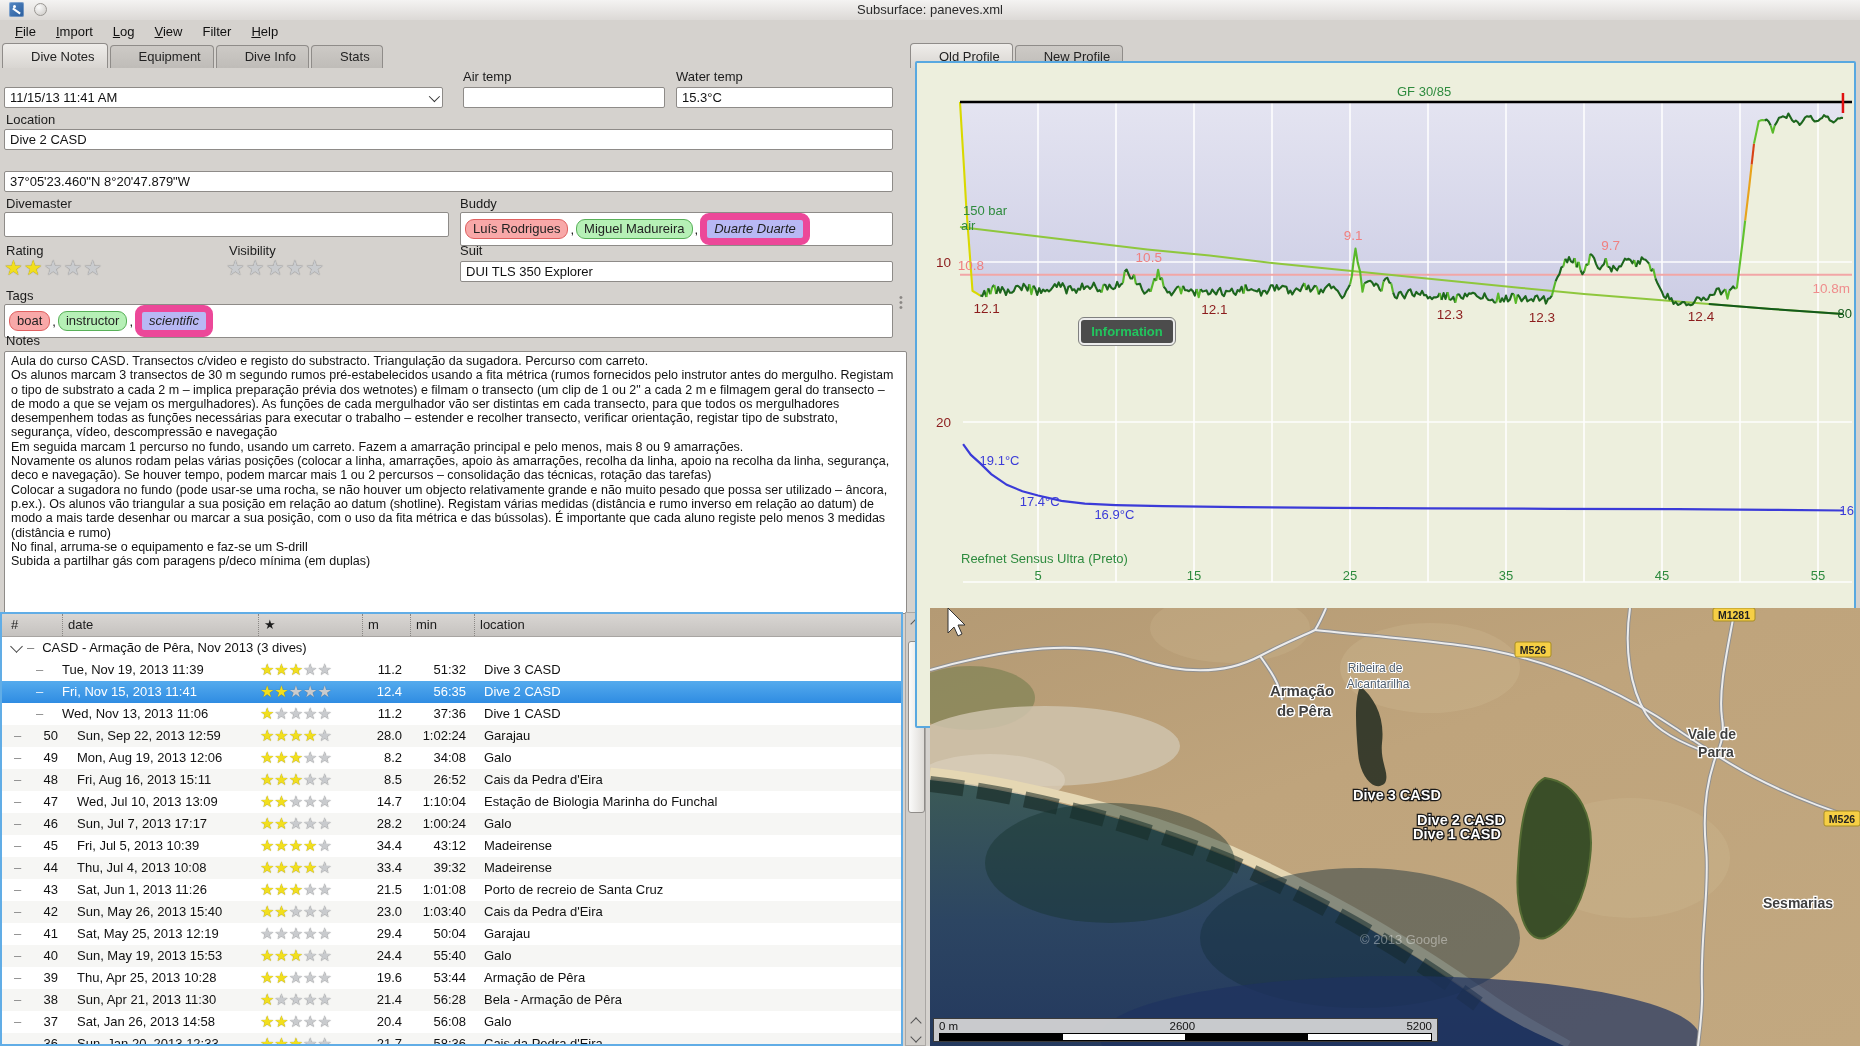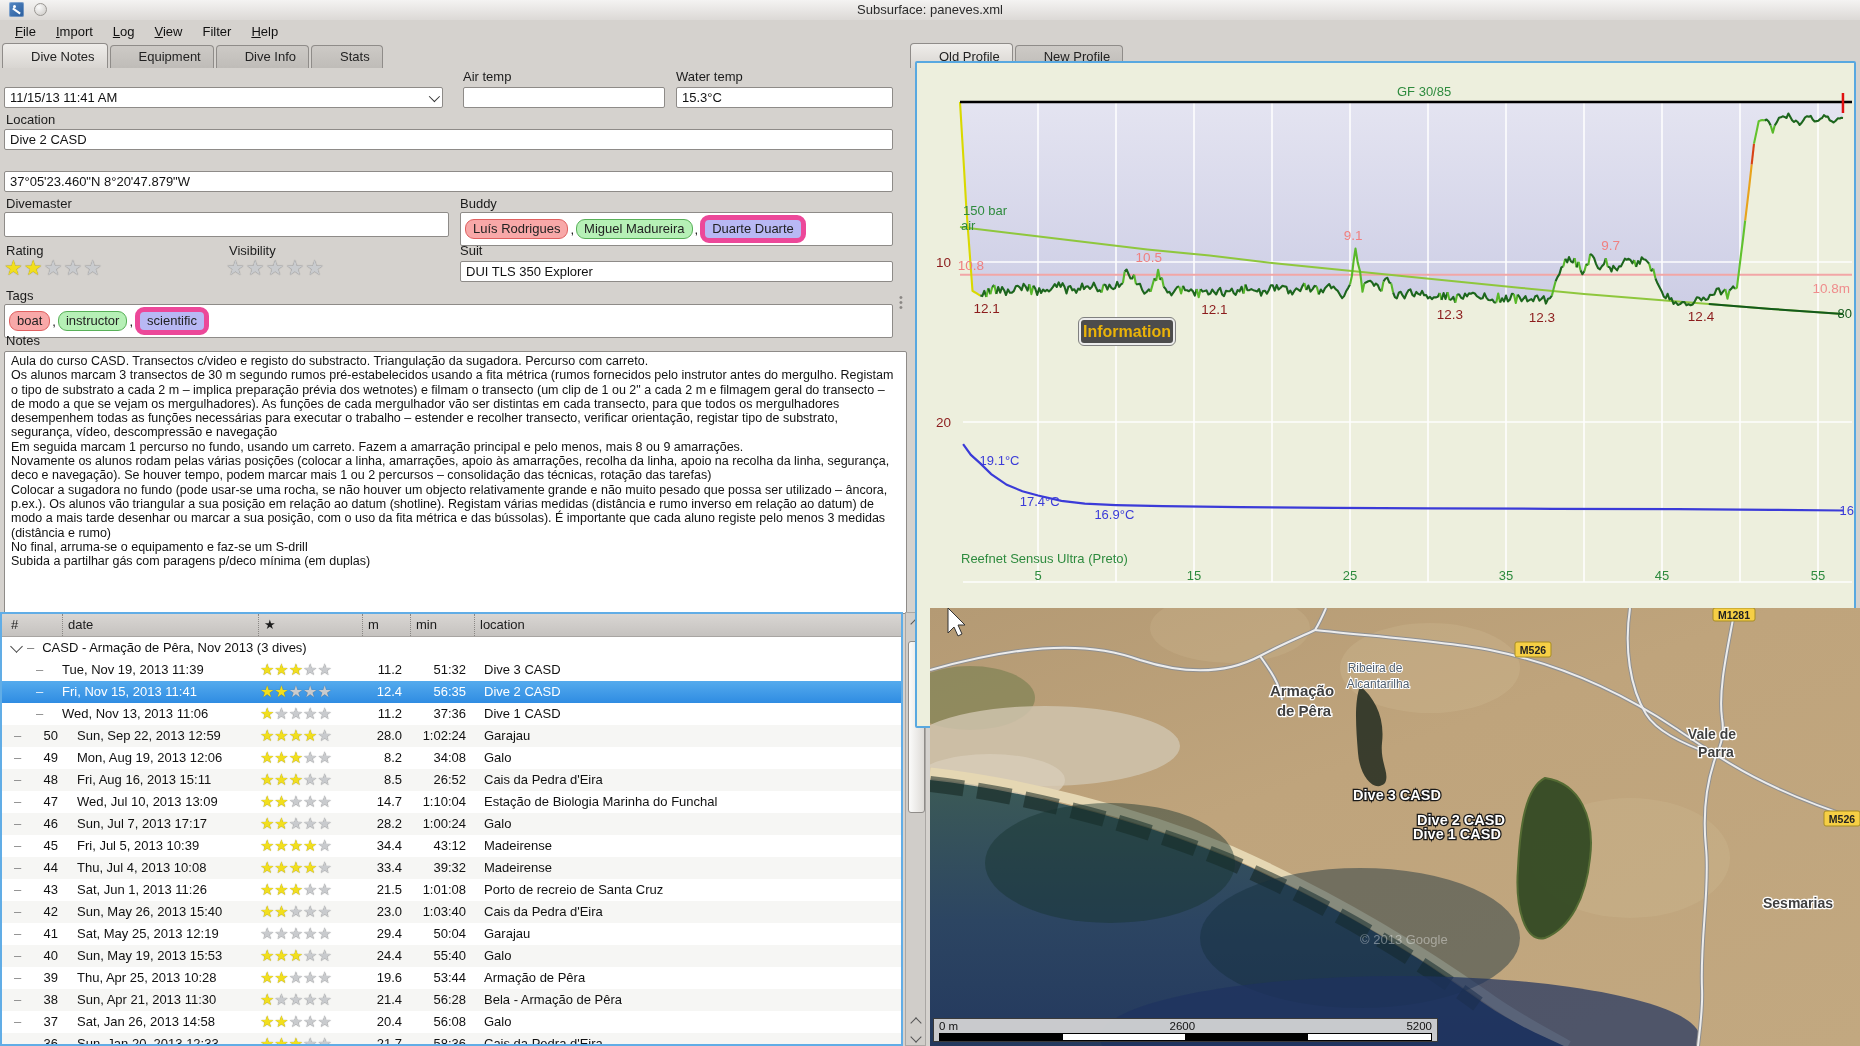--- a/index.html
+++ b/index.html
@@ -30,21 +30,21 @@
     font-family:"Liberation Sans","DejaVu Sans",sans-serif;font-size:13px;color:#111;
     padding:1px 5px;margin:0;box-sizing:border-box;height:21px;}
   input.tb{outline:none;}
   .combo{display:flex;align-items:center;}
   .combo .chev{margin-left:auto;width:7px;height:7px;border-right:1.6px solid #333;border-bottom:1.6px solid #333;
     transform:rotate(45deg) translateY(-2px);}
   .pillfield{display:flex;align-items:center;gap:2px;padding:2px 4px;height:34px;}
   .pill{display:inline-block;padding:1px 7px;border-radius:9px;font-size:13px;line-height:16px;color:#222;}
   .pill.red{background:#f8a8a8;border:1px solid #e06060;}
   .pill.green{background:#b6f0b6;border:1px solid #58b058;}
-  .pill.blue{background:#b8b8f4;border:5px solid #ec4899;}
+  .pill.blue{background:#b8b8f4;border:7px solid #ec4899;font-style:italic;}
   .starrow{position:absolute;display:flex;}
   .bigstar{font-size:21px;line-height:22px;letter-spacing:1px;}
   .st.on,.bigstar.on{color:#f2df1d;text-shadow:0 0 1px #776a00;}
   .st.off,.bigstar.off{color:#c9cbce;text-shadow:0 0 1px #606060;}
   .notesbox{position:absolute;background:#fff;border:1px solid #8e8b88;border-radius:2px;
     padding:2px 6px;font-size:12.5px;line-height:14.3px;white-space:pre-wrap;overflow:hidden;color:#111;}
   
   .divelist{position:absolute;left:0;top:612px;width:903px;height:434px;box-sizing:border-box;
     border:2px solid #61ade6;background:#fff;overflow:hidden;}
   .lh{display:grid;grid-template-columns:60px 196px 104px 48px 64px 1fr;height:22px;line-height:22px;
@@ -75,22 +75,22 @@
     background:linear-gradient(90deg,#fbfbfa,#dedbd7);}
   .vsb .chev{position:absolute;left:6px;width:7px;height:7px;border-right:1.6px solid #555;border-bottom:1.6px solid #555;}
   .chev.up{transform:rotate(-135deg);}
   .chev.dn{transform:rotate(45deg);}
   
   .chart-panel{position:absolute;left:915px;top:61px;width:941px;height:667px;box-sizing:border-box;
     border:2px solid #58a8e0;border-radius:2px;background:#edefdd;overflow:hidden;}
   .chart-panel svg{position:absolute;left:0;top:0;}
   .chart-panel text{font-family:"Liberation Sans","DejaVu Sans",sans-serif;}
   .info-btn{position:absolute;left:1079px;top:318px;width:96px;height:27px;background:#4c4c4c;
-    border:2px solid #ececec;outline:1px solid #808080;border-radius:5px;color:#eab308;font-weight:bold;
-    font-size:16px;text-align:center;line-height:23px;box-sizing:border-box;}
+    border:2px solid #ececec;outline:1px solid #808080;border-radius:5px;color:#22c55e;font-weight:bold;
+    font-size:13px;text-align:center;line-height:23px;box-sizing:border-box;}
   .splitdots{position:absolute;left:899px;top:295px;width:8px;color:#8a8784;font-size:11px;line-height:5px;}
   
   .map{position:absolute;left:930px;top:608px;width:930px;height:438px;overflow:hidden;
     background:linear-gradient(160deg,#b49a74,#bfa47c 40%,#c2a880);}
   .map svg{position:absolute;left:0;top:0;}
   .map text{font-family:"Liberation Sans","DejaVu Sans",sans-serif;}
   .scalebar{position:absolute;left:3px;top:410px;width:505px;height:24px;box-sizing:border-box;
     background:rgba(215,215,215,.92);border:1px solid #3a3a3a;padding:1px 5px 0 5px;}
   .scalebar .lbls{display:flex;font-size:11.5px;color:#111;height:13px;line-height:13px;}
   .scalebar .lbls .mid{margin:0 auto;}

